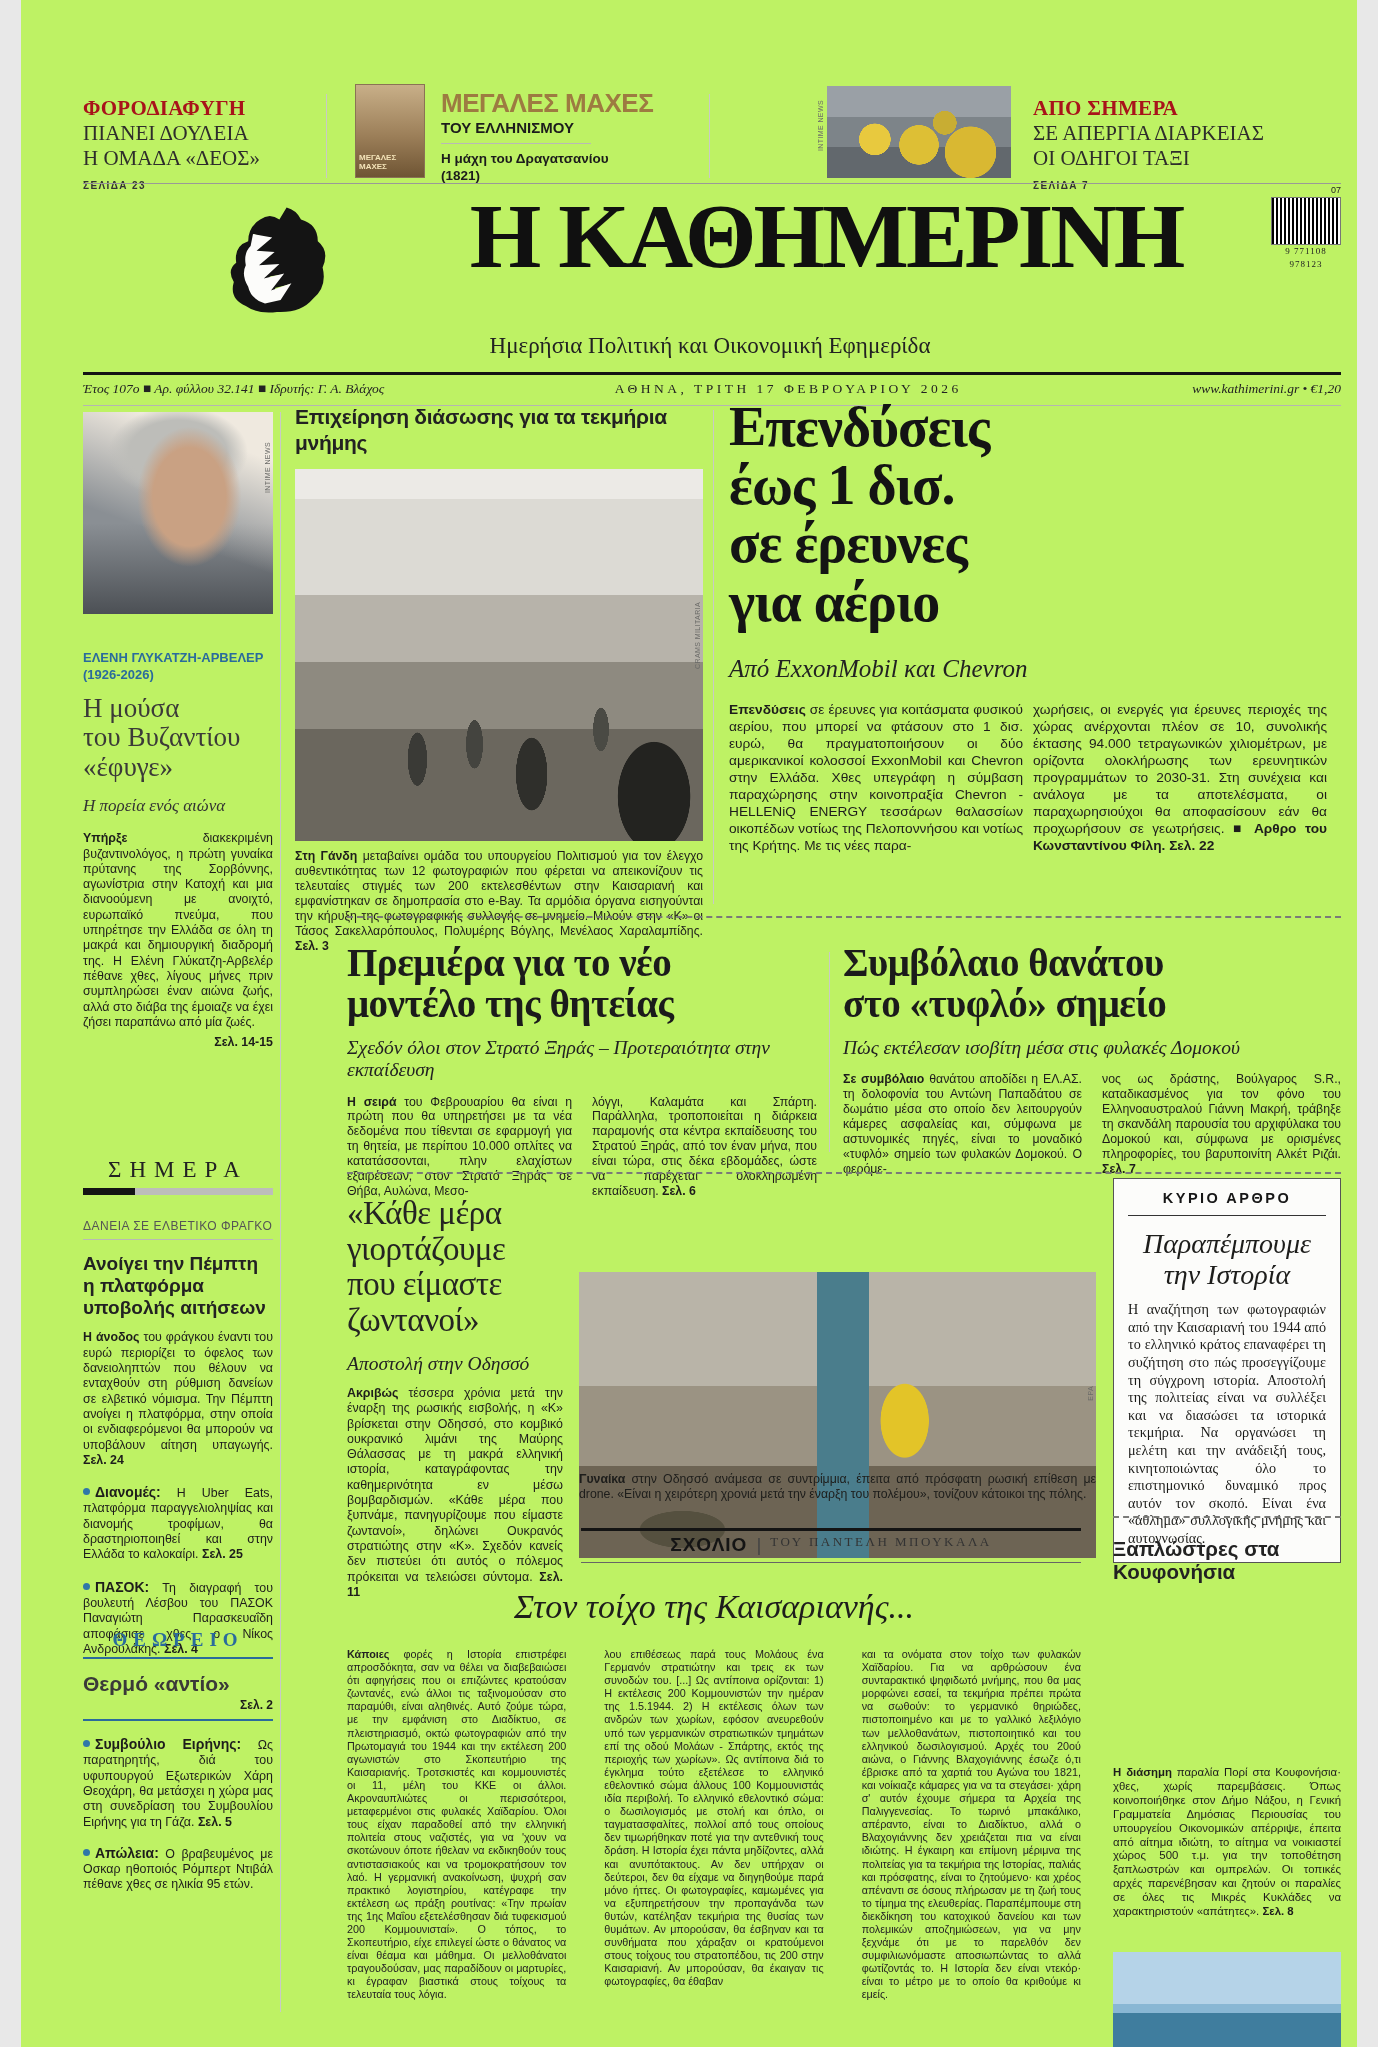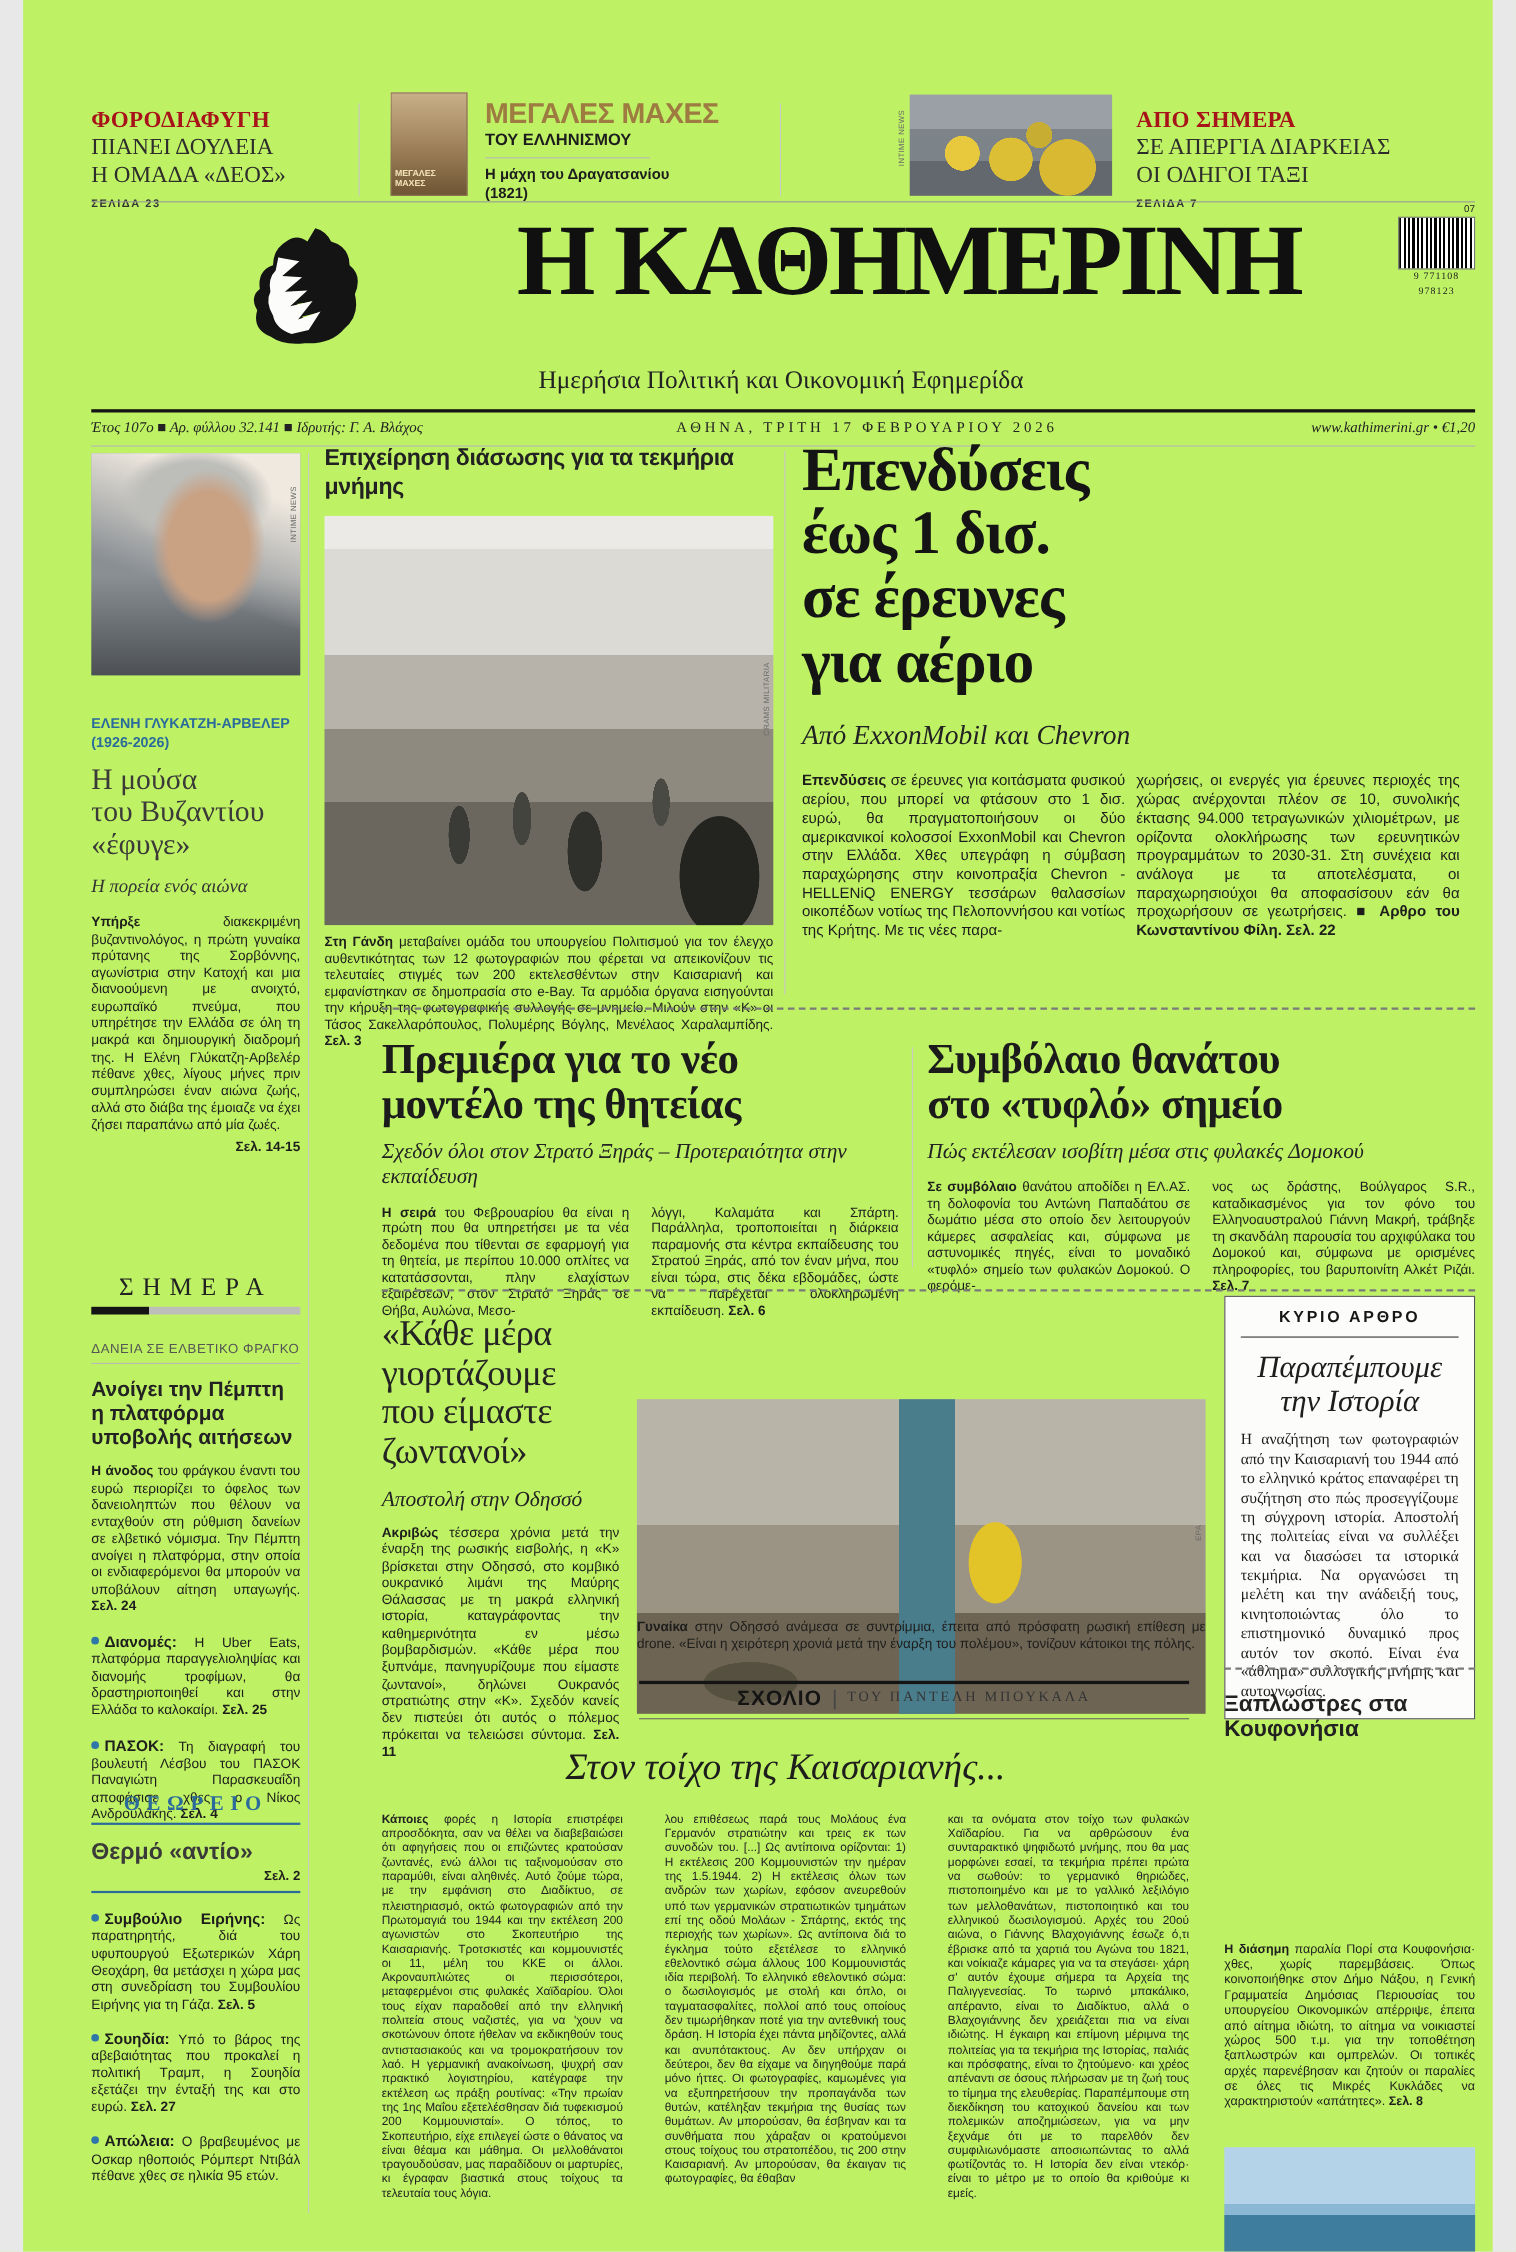--- a/index.html
+++ b/index.html
@@ -199,21 +199,20 @@
     <p class="body-s just sim-item" style="margin:17px 0 0;"><span class="dot"></span><span class="item-lead">ΠΑΣΟΚ:</span><span> Τη διαγραφή του βουλευτή Λέσβου του ΠΑΣΟΚ Παναγιώτη Παρασκευαΐδη αποφάσισε χθες ο Νίκος Ανδρουλάκης. </span><span class="pageref">Σελ. 4</span></p>
   </div>
 
   <div class="abs" style="left:62px;top:1630px;width:190px;">
     <div class="theo-head">ΘΕΩΡΕΙΟ</div>
     <div class="theo-rule"></div>
     <div class="theo-title">Θερμό «αντίο»</div>
     <div class="theo-page">Σελ. 2</div>
     <div class="theo-rule" style="margin-top:8px;"></div>
     <p class="body-s just" style="margin:16px 0 0;"><span class="dot"></span><span class="item-lead">Συμβούλιο Ειρήνης:</span><span> Ως παρατηρητής, διά του υφυπουργού Εξωτερικών Χάρη Θεοχάρη, θα μετάσχει η χώρα μας στη συνεδρίαση του Συμβουλίου Ειρήνης για τη Γάζα. </span><span class="pageref">Σελ. 5</span></p>
-    <p class="body-s just" style="margin:16px 0 0;"><span class="dot"></span><span class="item-lead">Σουηδία:</span><span> Υπό το βάρος της αβεβαιότητας που προκαλεί η πολιτική Τραμπ, η Σουηδία εξετάζει την ένταξή της και στο ευρώ. </span><span class="pageref">Σελ. 27</span></p>
     <p class="body-s just" style="margin:16px 0 0;"><span class="dot"></span><span class="item-lead">Απώλεια:</span><span> Ο βραβευμένος με Οσκαρ ηθοποιός Ρόμπερτ Ντιβάλ πέθανε χθες σε ηλικία 95 ετών.</span></p>
   </div>
 
   <div class="abs" style="left:274px;top:404px;width:408px;">
     <div class="rescue-head">Επιχείρηση διάσωσης για τα τεκμήρια μνήμης</div>
     <div class="rescue-photo">
       <div class="photo-credit-v" style="right:2px;top:36%;">CRAMS MILITARIA</div>
     </div>
     <p class="caption just" style="margin:8px 0 0;"><span class="lead-b">Στη Γάνδη</span><span> μεταβαίνει ομάδα του υπουργείου Πολιτισμού για τον έλεγχο αυθεντικότητας των 12 φωτογραφιών που φέρεται να απεικονίζουν τις τελευταίες στιγμές των 200 εκτελεσθέντων στην Καισαριανή και εμφανίστηκαν σε δημοπρασία στο e-Bay. Τα αρμόδια όργανα εισηγούνται την κήρυξη της φωτογραφικής συλλογής σε μνημείο. Μιλούν στην «Κ» οι Τάσος Σακελλαρόπουλος, Πολυμέρης Βόγλης, Μενέλαος Χαραλαμπίδης. </span><span class="pageref">Σελ. 3</span></p>
   </div>

